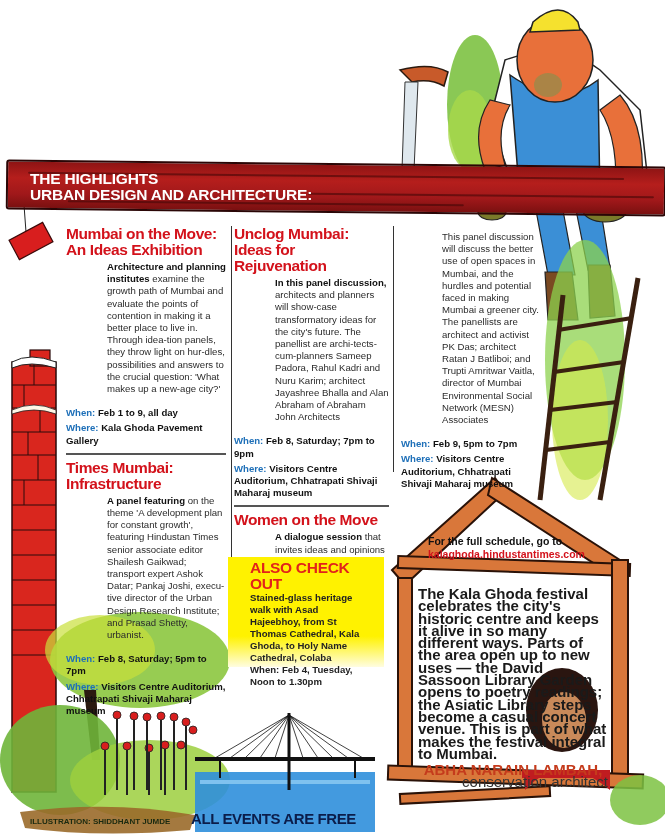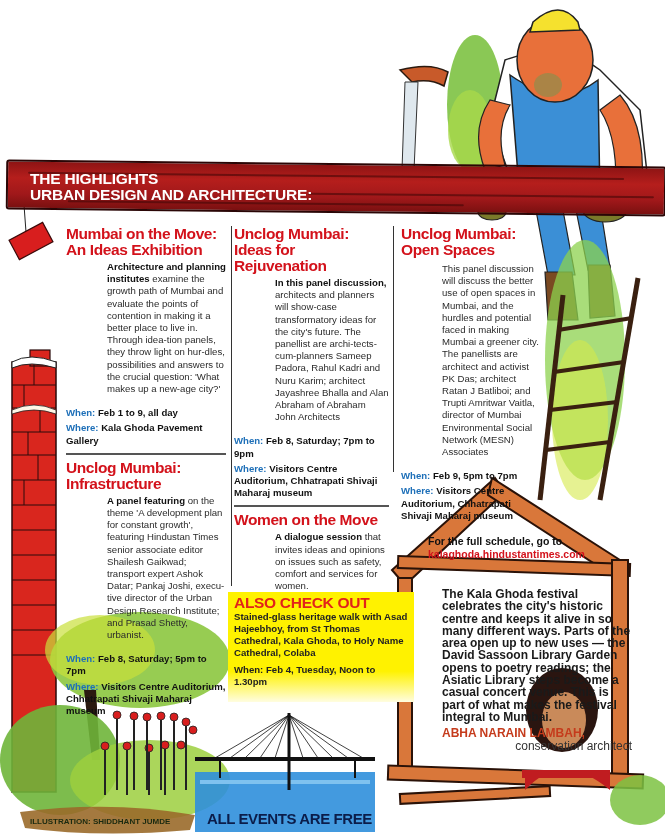--- a/index.html
+++ b/index.html
@@ -25,35 +25,35 @@
   .col { position: absolute; font-size: 9.6px; line-height: 12.2px; }
   .h { color: #d3121b; font-weight: bold; font-size: 15.5px; line-height: 16px; letter-spacing: -0.4px; margin-bottom: 3px; }
   .body-text { color: #2b2b2b; margin-left: 41px; }
   .lead { font-weight: bold; color: #111; }
   .meta { margin-top: 12px; }
   .meta-label { color: #1d6fb8; font-weight: bold; }
   .meta-val { color: #111; font-weight: bold; }
   .rule { height: 2px; background: #555; margin: 6px 0 5px 0; }
   .vrule { position: absolute; width: 1px; background: #333; }
 
-  .also { left: 228px; top: 592px; width: 186px; height: 110px;
+  .also { left: 228px; top: 557px; width: 156px; height: 110px;
     background: linear-gradient(180deg, #fff200 0%, #fff200 72%, #fffde0 100%);
-    padding: 3px 6px; }
+    padding: 3px 22px; }
   .also .h2 { color: #e2231a; font-weight: bold; font-size: 15.5px; line-height: 16px; letter-spacing: -0.3px; }
   .also .txt { font-weight: bold; font-size: 9.6px; line-height: 12px; color: #222; }
 
   .schedule { left: 428px; top: 535px; font-size: 10.5px; line-height: 12.5px; font-weight: bold; color: #111; }
   .schedule .url { color: #d3121b; }
 
-  .quote { left: 442px; top: 588px; width: 190px; font-size: 12px; line-height: 12.3px; font-weight: bold; color: #1a1a1a; }
-  .quote-author { color: #c53b1c; font-weight: bold; margin-top: 4px; }
+  .quote { left: 418px; top: 588px; width: 190px; font-size: 15px; line-height: 12.3px; font-weight: bold; color: #1a1a1a; }
+  .quote-author { color: #c53b1c; font-weight: bold; margin-top: 4px; text-align: center; }
   .quote-role { font-weight: normal; color: #333; text-align: right; }
 
   .credit { left: 30px; top: 817px; font-size: 8px; font-weight: bold; color: #1a2a10; }
-  .free { left: 207px; top: 810px; font-size: 15px; font-weight: bold; color: #0b1d4a; letter-spacing: -0.4px; }
+  .free { left: 191px; top: 810px; font-size: 15px; font-weight: bold; color: #0b1d4a; letter-spacing: -0.4px; }
 </style>
 </head>
 <body>
 
 <svg class="abs" style="left:0;top:0" width="665" height="836">
 
   <ellipse cx="475" cy="105" rx="28" ry="70" fill="#7dc242" opacity="0.9"></ellipse>
   <ellipse cx="470" cy="130" rx="22" ry="40" fill="#a8d84a" opacity="0.8"></ellipse>
 
   <path d="M400 70 Q430 62 448 72 L444 86 Q430 78 412 82 Z" fill="#c85a2a" stroke="#2a1a10" stroke-width="1.5"></path>
@@ -201,21 +201,21 @@
 
 <div class="col" style="left:66px;top:226px;width:160px">
   <article>
     <div class="h">Mumbai on the Move: An Ideas Exhibition</div>
     <div class="body-text"><span class="lead">Architecture and planning institutes</span><span> examine the growth path of Mumbai and evaluate the points of contention in making it a better place to live in. Through idea-tion panels, they throw light on hur-dles, possibilities and answers to the crucial question: 'What makes up a new-age city?'</span></div>
     <div class="meta"><span class="meta-label">When:</span> <span class="meta-val">Feb 1 to 9, all day</span></div>
     <div class="meta" style="margin-top:3px"><span class="meta-label">Where:</span> <span class="meta-val">Kala Ghoda Pavement Gallery</span></div>
   </article>
   <div class="rule"></div>
   <article>
-    <div class="h">Unclog Mumbai: Infrastructure</div>
+    <div class="h">Times Mumbai: Infrastructure</div>
     <div class="body-text"><span class="lead">A panel featuring</span><span> on the theme 'A development plan for constant growth', featuring Hindustan Times senior associate editor Shailesh Gaikwad; transport expert Ashok Datar; Pankaj Joshi, execu-tive director of the Urban Design Research Institute; and Prasad Shetty, urbanist.</span></div>
     <div class="meta"><span class="meta-label">When:</span> <span class="meta-val">Feb 8, Saturday; 5pm to 7pm</span></div>
     <div class="meta" style="margin-top:3px"><span class="meta-label">Where:</span> <span class="meta-val">Visitors Centre Auditorium, Chhatrapati Shivaji Maharaj museum</span></div>
   </article>
 </div>
 
 <div class="col" style="left:234px;top:226px;width:155px">
   <article>
     <div class="h">Unclog Mumbai: Ideas for Rejuvenation</div>
     <div class="body-text"><span class="lead">In this panel discussion,</span><span> architects and planners will show-case transformatory ideas for the city's future. The panellist are archi-tects-cum-planners Sameep Padora, Rahul Kadri and Nuru Karim; architect Jayashree Bhalla and Alan Abraham of Abraham John Architects</span></div>
@@ -226,31 +226,30 @@
   <article>
     <div class="h">Women on the Move</div>
     <div class="body-text"><span class="lead">A dialogue session</span><span> that invites ideas and opinions on issues such as safety, comfort and services for women.</span></div>
     <div class="meta"><span class="meta-label">When:</span> <span class="meta-val">Feb 9, Sunday; 11am to Noon</span></div>
     <div class="meta" style="margin-top:3px"><span class="meta-label">Where:</span> <span class="meta-val">Visitors Centre Auditorium, Chhatrapati Shivaji Maharaj museum</span></div>
   </article>
 </div>
 
 <div class="col" style="left:401px;top:226px;width:140px">
   <article>
-    <div class="h">Unclog Mumbai: Open Spaces</div>
     <div class="body-text" style="margin-top:5px"><span>This panel discussion will discuss the better use of open spaces in Mumbai, and the hurdles and potential faced in making Mumbai a greener city. The panellists are architect and activist PK Das; architect Ratan J Batliboi; and Trupti Amritwar Vaitla, director of Mumbai Environmental Social Network (MESN) Associates</span></div>
     <div class="meta"><span class="meta-label">When:</span> <span class="meta-val">Feb 9, 5pm to 7pm</span></div>
     <div class="meta" style="margin-top:3px"><span class="meta-label">Where:</span> <span class="meta-val">Visitors Centre Auditorium, Chhatrapati Shivaji Maharaj museum</span></div>
   </article>
 </div>
 
 <div class="abs also">
   <div class="h2" style="text-transform:uppercase">Also Check Out</div>
   <div class="txt">Stained-glass heritage walk with Asad Hajeebhoy, from St Thomas Cathedral, Kala Ghoda, to Holy Name Cathedral, Colaba</div>
-  <div class="txt" style="margin-top:5px">When: Feb 4, Tuesday, Noon to 1.30pm</div>
+  <div class="txt" style="">When: Feb 4, Tuesday, Noon to 1.30pm</div>
 </div>
 
 <div class="abs schedule">
   <div>For the full schedule, go to</div>
   <div class="url">kalaghoda.hindustantimes.com</div>
 </div>
 
 <div class="abs quote">
   <div style="width:190px">The Kala Ghoda festival celebrates the city's historic centre and keeps it alive in so many different ways. Parts of the area open up to new uses — the David Sassoon Library Garden opens to poetry readings; the Asiatic Library steps become a casual concert venue. This is part of what makes the festival integral to Mumbai.</div>
   <div class="quote-author">ABHA NARAIN LAMBAH,</div>

